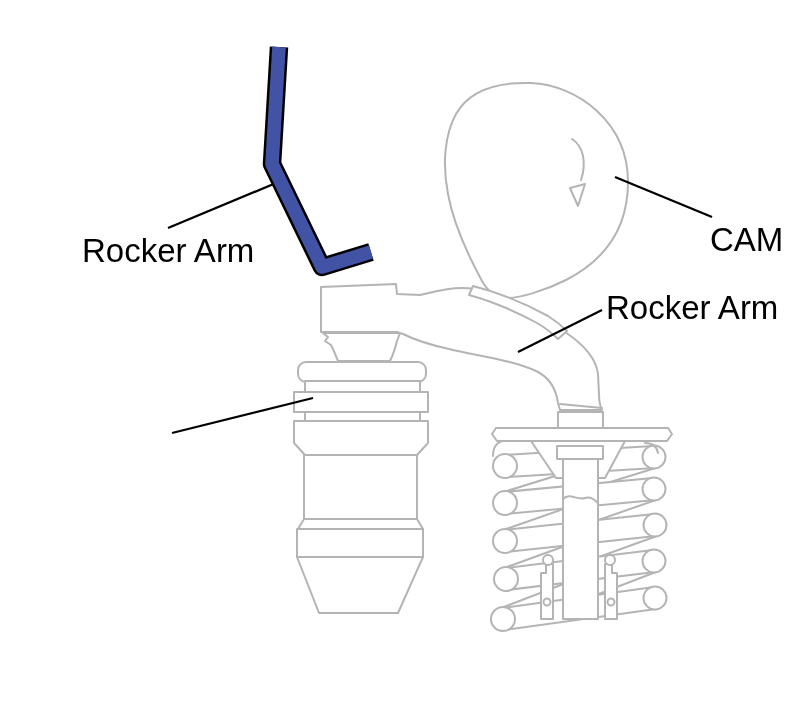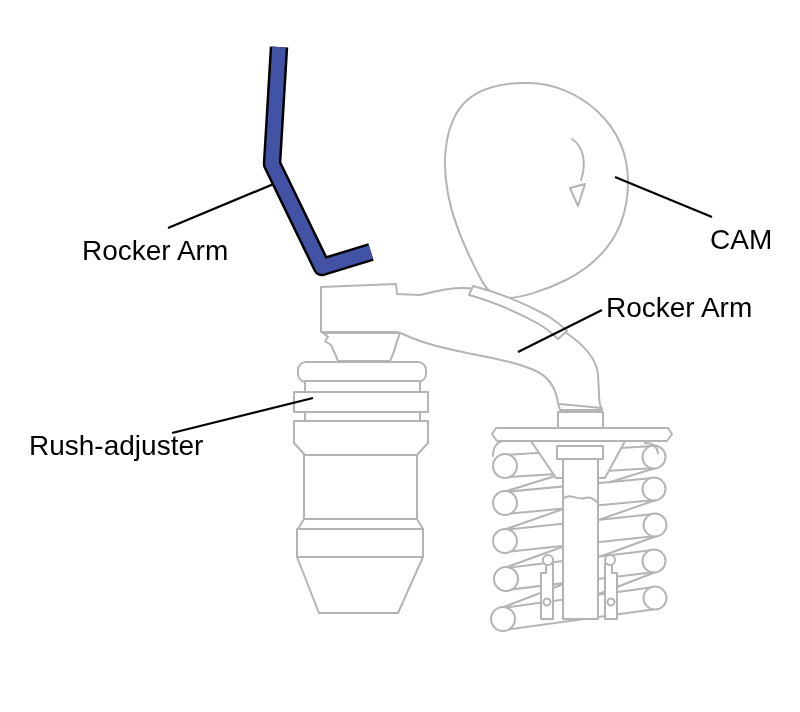--- a/index.html
+++ b/index.html
@@ -10,21 +10,21 @@
     overflow:hidden;
   }
   .stage svg{position:absolute;left:0;top:0;}
   .g{fill:#ffffff;stroke:var(--line-gray,#b4b4b4);stroke-width:2;stroke-linejoin:round;}
   .gl{fill:none;stroke:var(--line-gray,#b4b4b4);stroke-width:2;stroke-linecap:round;}
   .lead{fill:none;stroke:var(--label-text,#1a1a1a);stroke-width:2.3;}
   .stopper-outline{fill:none;stroke:var(--stopper-outline,#000000);stroke-width:18.5;stroke-linejoin:round;}
   .stopper-core{fill:none;stroke:var(--stopper-fill-blue,#4253a5);stroke-width:13.5;stroke-linejoin:round;}
   .label{
     position:absolute;color:var(--label-text,#000000);
-    font-size:28px;line-height:35px;white-space:nowrap;text-align:center;
+    font-size:33px;line-height:35px;white-space:nowrap;text-align:center;
   }
 </style>
 </head>
 <body>
 
 <div class="stage">
   <svg width="800" height="712" viewBox="0 0 800 712">
 
     <g>
       <path class="g" d="M531,83 C577,85 628,122 628,182 C628,232 601,262 566,280
@@ -113,14 +113,13 @@
       <path class="stopper-outline" d="M279,47 L272,164 L322,267 L371,252"></path>
       <path class="stopper-core" d="M279,47 L272,164 L322,267 L371,252"></path>
     </g>
   </svg>
 
   <div class="label" style="left:82px;top:233px;">
     <div>Rocker Arm</div>
   </div>
   <div class="label" style="left:710px;top:222px;">CAM</div>
   <div class="label" style="left:606px;top:290px;">Rocker Arm</div>
-  <div class="label" style="left:29px;top:428px;">Rush-adjuster</div>
 </div>
 
 </body></html>

